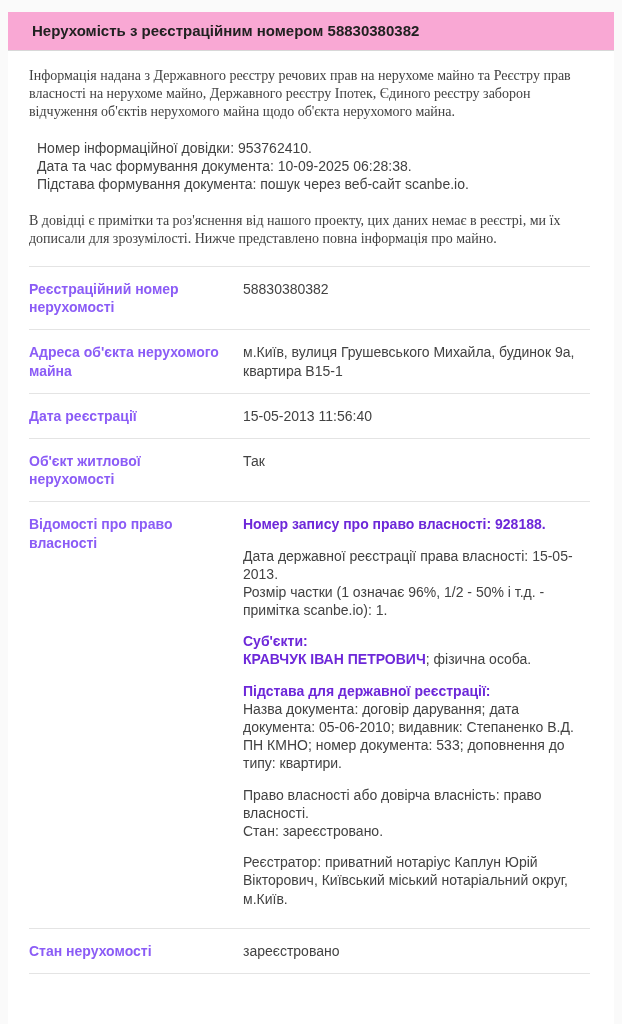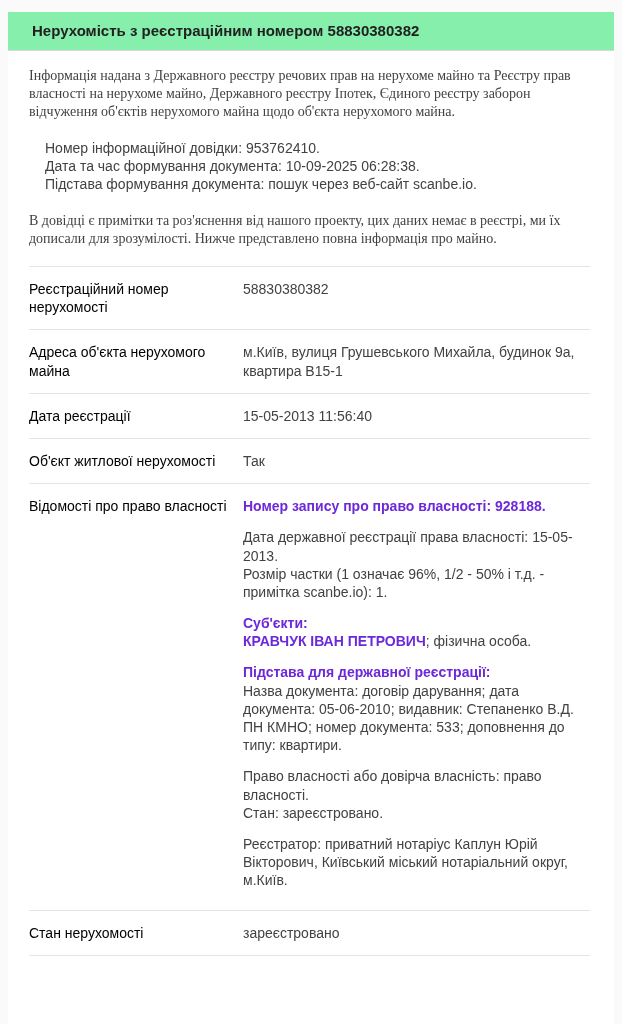--- a/index.html
+++ b/index.html
@@ -4,34 +4,34 @@
 <style>
   html, body { margin: 0; padding: 0; }
   body {
     width: 622px; height: 1024px; overflow: hidden;
     background: #fafafa;
     font-family: "Liberation Sans", "DejaVu Sans", sans-serif;
     font-size: 14px; line-height: 1.3; color: #424242;
   }
   .page { padding-top: 12px; }
   .titlebar {
-    margin: 0 8px; background: #86efac; border-bottom: 1px solid #d8d8d8;
+    margin: 0 8px; background: #f9a8d4; border-bottom: 1px solid #d8d8d8;
     padding: 9px 24px; font-weight: bold; font-size: 15px; color: #212121;
   }
   .card {
     margin: 0 8px; background: #ffffff;
     padding: 16px 24px 0 21px; min-height: 975px; box-sizing: border-box;
   }
   .intro p { margin: 0 0 18px 0; font-family: Liberation Serif, serif; }
-  .intro .pgroup { margin: 0 0 18px 16px; }
+  .intro .pgroup { margin: 0 0 18px 8px; }
   .rows { border-bottom: 1px solid #e4e4e4; }
   .row { display: flex; border-top: 1px solid #e4e4e4; padding: 13px 0; }
   .row-label {
     flex: 0 0 214px; box-sizing: border-box; padding-right: 14px;
-    font-weight: normal; color: #000000;
+    font-weight: bold; color: #8b5cf6;
   }
   .row-value { flex: 1; }
   .vp { margin: 0 0 13px 0; }
   .vp:last-child { margin-bottom: 7px; }
   .b { font-weight: bold; color: #6d28d9; }
 </style>
 </head>
 <body>
 
 <div class="page">

